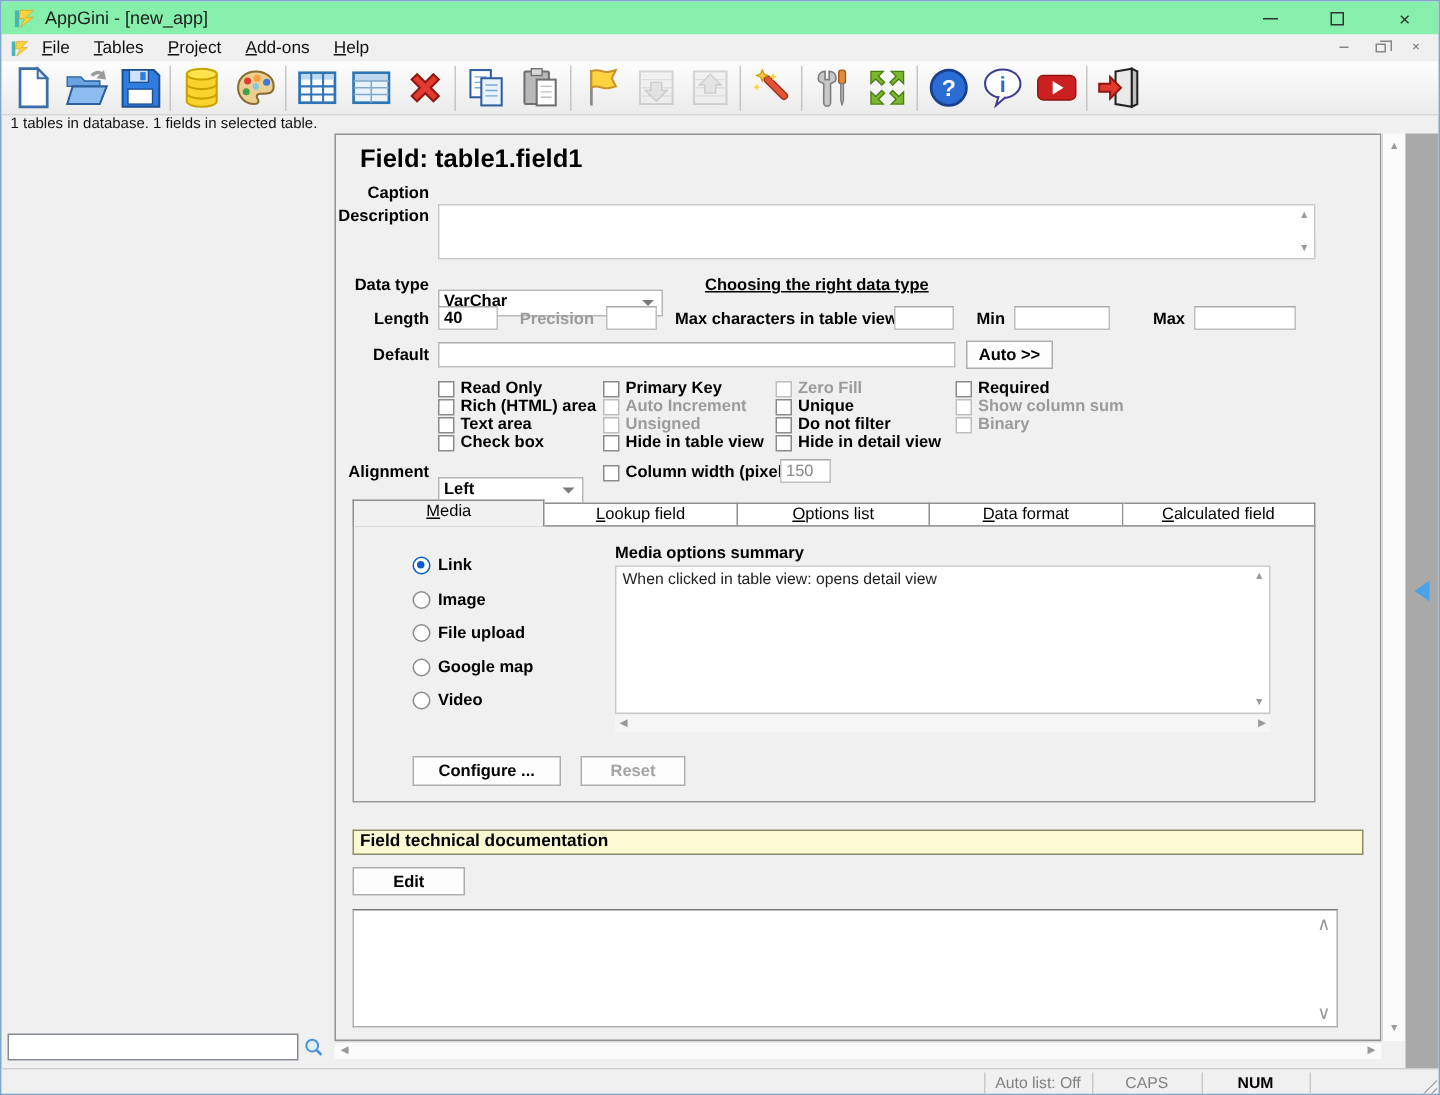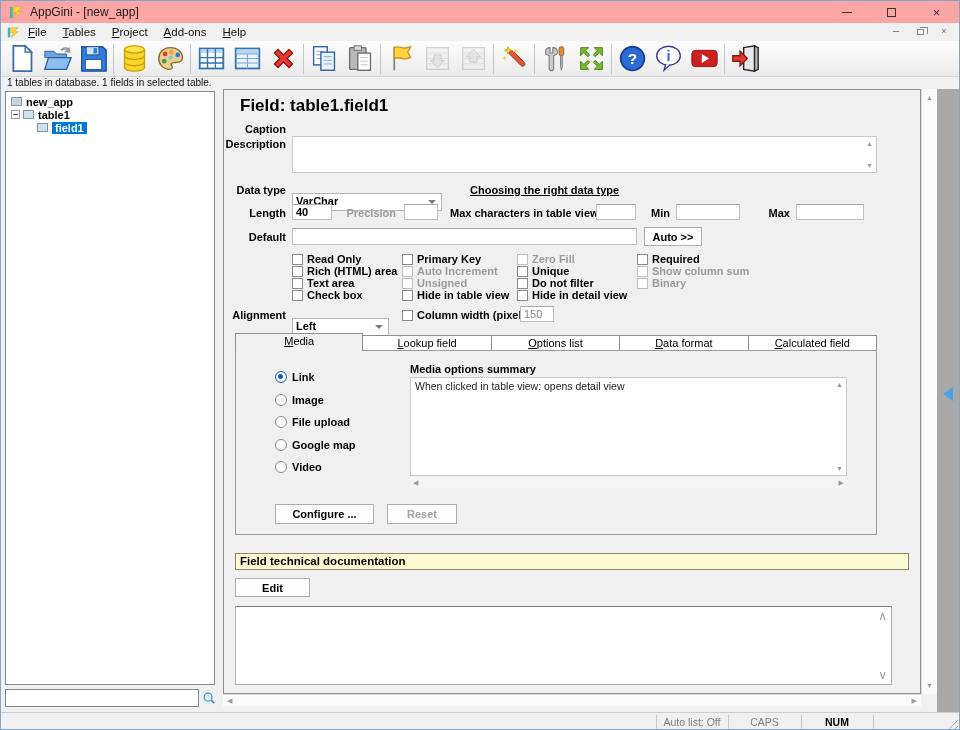--- a/index.html
+++ b/index.html
@@ -1,20 +1,20 @@
 <!DOCTYPE html>
 <html><head>
 <meta charset="utf-8">
 <style>
   * { margin:0; padding:0; box-sizing:border-box; }
   body { font-family:"Liberation Sans","DejaVu Sans",sans-serif; background:#d4d4d4; }
   .win { position:relative; width:960px; height:730px; background:#f0f0f0; border:1px solid #7fa6cc; overflow:hidden; }
 
   
-  .titlebar { position:absolute; left:0; top:0; width:100%; height:22px; background:#fca5a5; display:flex; align-items:center; }
+  .titlebar { position:absolute; left:0; top:0; width:100%; height:22px; background:#86efac; display:flex; align-items:center; }
   .titlebar .ttl { font-size:12px; color:#1c1c1c; margin-left:6px; }
   .appico { width:15px; height:15px; margin-left:8px; }
   .wbtns { position:absolute; right:0; top:0; height:22px; display:flex; }
   .wbtn { width:45px; height:22px; display:flex; align-items:center; justify-content:center; color:#333; font-size:12px; }
   .ico-min { width:10px; height:1px; background:#333; }
   .ico-max { width:9px; height:9px; border:1px solid #333; }
   .ico-close { font-size:13px; line-height:13px; }
 
   
   .menubar { position:absolute; left:0; top:22px; width:100%; height:18px; background:#f0f0f0; display:flex; align-items:center; }
@@ -284,35 +284,20 @@
         <svg viewBox="0 0 32 32">
           <path d="M14 4l12-2v28l-12-2z" fill="#e9e9e9" stroke="#222" stroke-width="1.5"></path>
           <path d="M26 2l4 2v24l-4 2z" fill="#bdbdbd" stroke="#222" stroke-width="1.5"></path>
           <path d="M2 13h8V8l8 8-8 8v-5H2z" fill="#e23a2e" stroke="#8f1710" stroke-width="1.5"></path>
         </svg>
       </div>
   </div>
 
   <div class="countline">1 tables in database. 1 fields in selected table.</div>
 
-  <div class="tree">
-    <div class="trow" style="padding-left:5px">
-      <span class="tico app"></span>
-      <span>new_app</span>
-    </div>
-    <div class="trow" style="padding-left:5px">
-      <span class="texp"></span>
-      <span class="tico"></span>
-      <span>table1</span>
-    </div>
-    <div class="trow" style="padding-left:31px">
-      <span class="tico"></span>
-      <span class="tsel">field1</span>
-    </div>
-  </div>
   <input class="search" style="">
   <svg class="mag" viewBox="0 0 16 16">
       <circle cx="7" cy="7" r="4.5" fill="#dff0fa" stroke="#4a90d9" stroke-width="1.5"></circle>
       <path d="M10.5 10.5L14 14" stroke="#4a90d9" stroke-width="2"></path>
     </svg>
 
   <div class="main">
     <div class="lbl" style="left:16px;top:6px;font-size:17px">Field: table1.field1</div>
 
     <div class="lbl rt" style="left:0;top:33px;width:62px">Caption</div>

